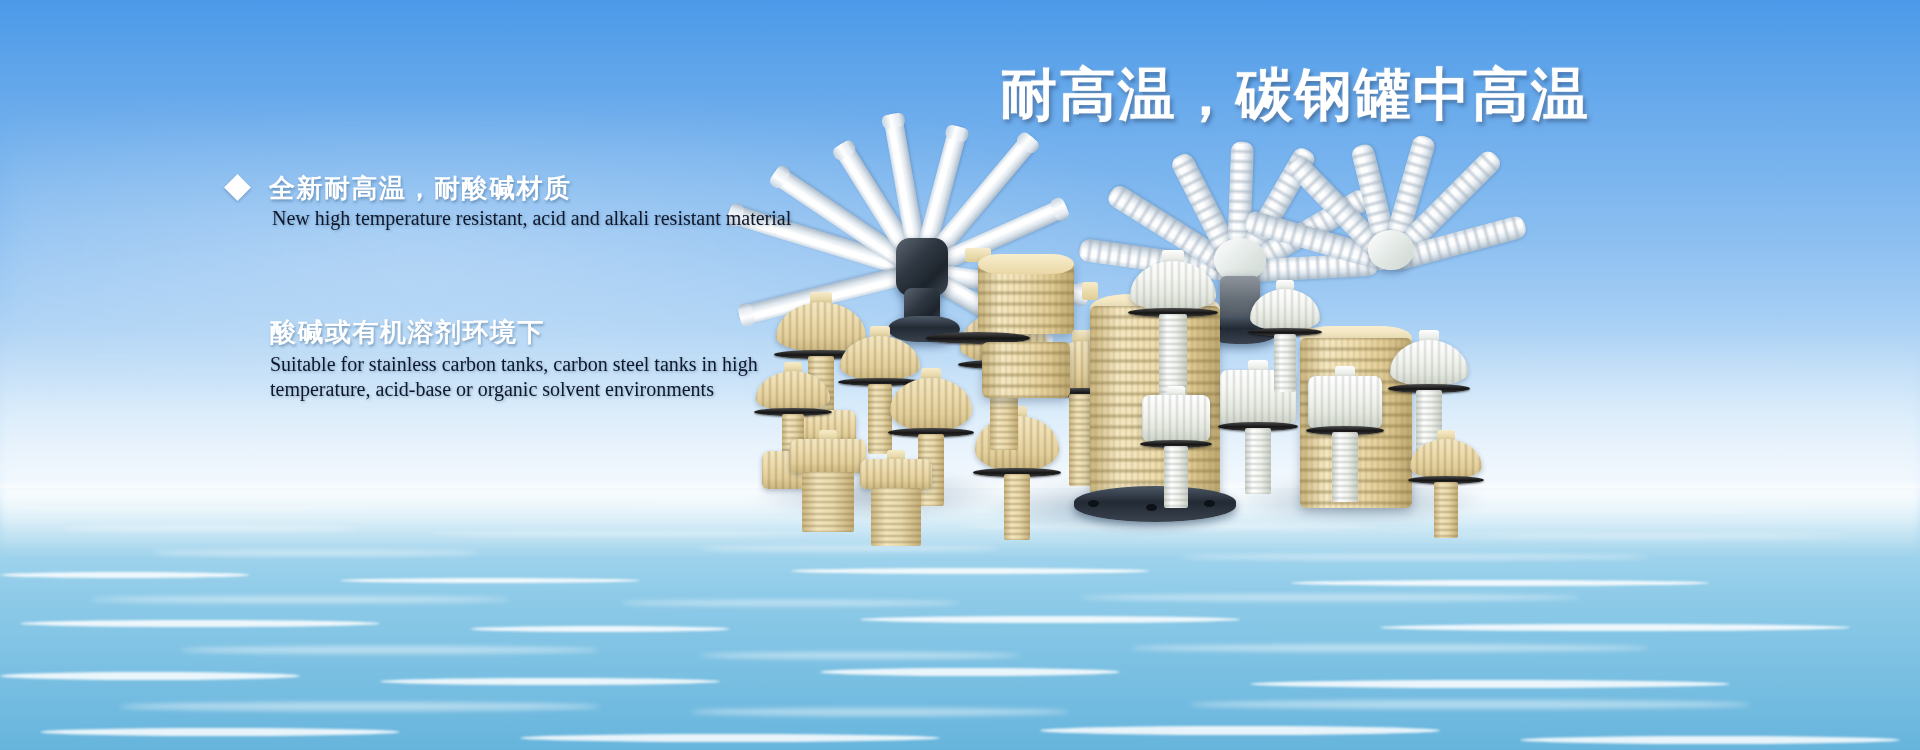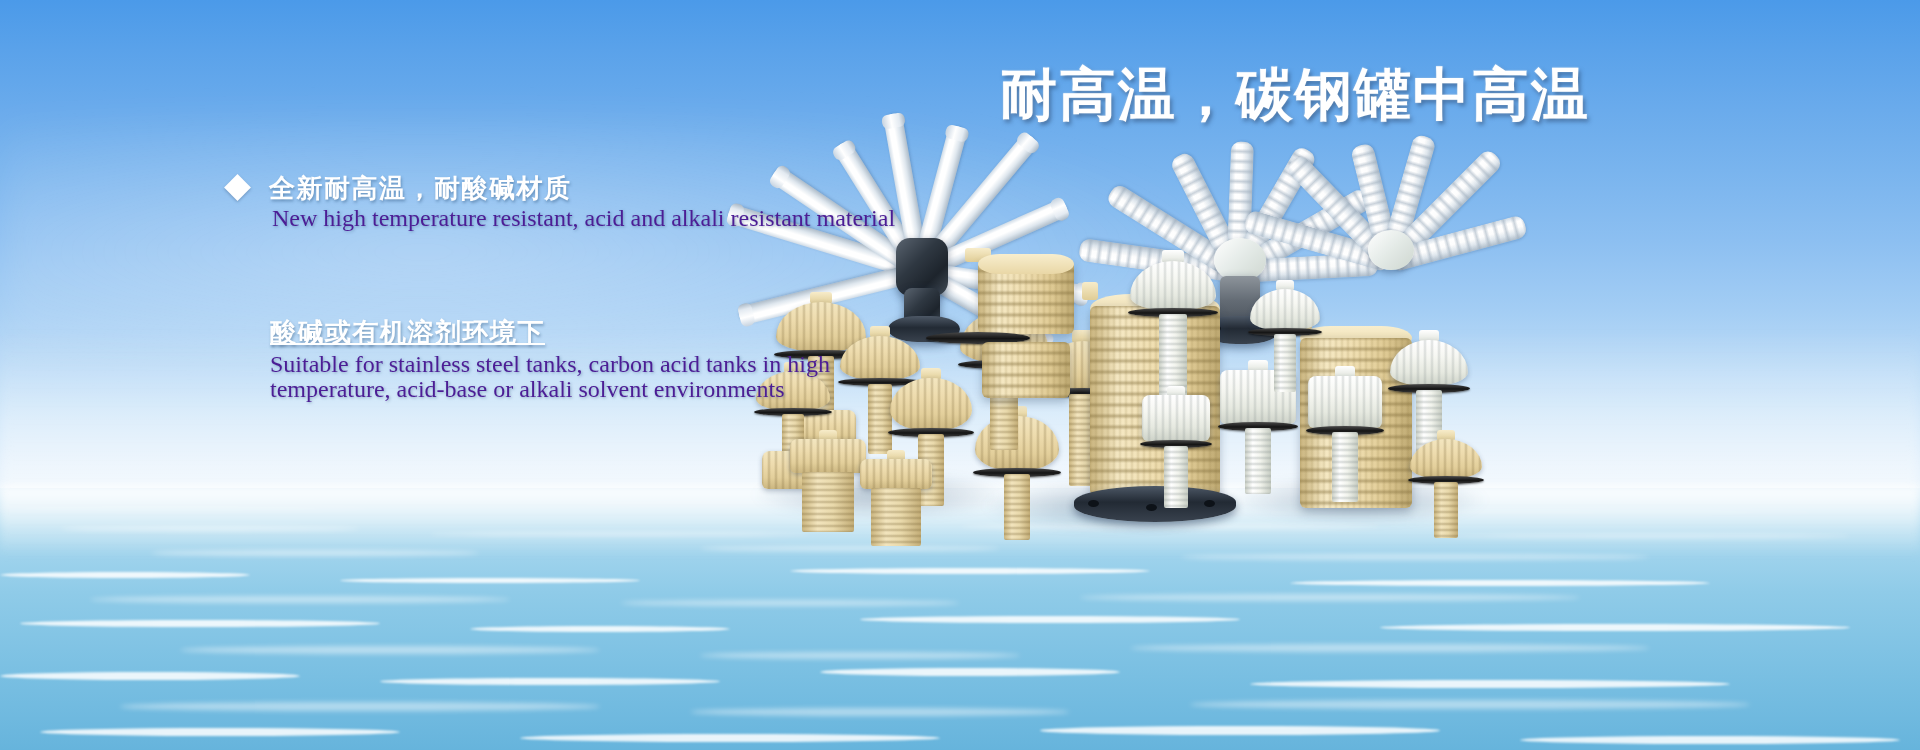--- a/index.html
+++ b/index.html
@@ -72,27 +72,27 @@
     transform:rotate(45deg);margin-top:10px;margin-right:22px;flex:0 0 auto;
     box-shadow:1px 1px 3px rgba(40,70,110,.35);
   }
   .cn{
     font-size:26px;line-height:40px;font-weight:bold;letter-spacing:1.5px;
     text-shadow:1px 2px 3px rgba(40,80,120,.45);
     white-space:nowrap;
   }
   .en{
     font-family:"Liberation Serif","DejaVu Serif",serif;
-    font-size:24px;line-height:25px;color:#4c1d95;
+    font-size:20px;line-height:25px;color:#0f172a;
     text-shadow:1px 1px 3px rgba(40,80,120,.40);
     white-space:nowrap;
   }
   .b1 .en{margin-left:44px;margin-top:-2px;}
   .b2 .en{margin-left:42px;margin-top:0px;}
-  .b2 .cn-l2{margin-left:42px;text-decoration:underline;}
+  .b2 .cn-l2{margin-left:42px;}
   
   #products{position:absolute;left:690px;top:130px;width:800px;height:420px;}
   .part{position:absolute;}
   
   .arm{
     position:absolute;height:19px;border-radius:9px;
     background:linear-gradient(to bottom,#cfdbe6 0%,#ffffff 22%,#ffffff 46%,#dfe7ee 72%,#aebcc9 100%);
     box-shadow:0 1px 3px rgba(30,60,100,.25);
     transform-origin:0% 50%;
   }
@@ -442,17 +442,17 @@
   <div class="bullet-block b1">
     <div class="bl-row">
       <div class="diamond"></div>
       <div class="cn">全新耐高温，耐酸碱材质</div>
     </div>
     <div class="en">New high temperature resistant, acid and alkali resistant material</div>
   </div>
 
   <div class="bullet-block b2">
     <div class="cn cn-l2">酸碱或有机溶剂环境下</div>
-    <div class="en">Suitable for stainless steel tanks, carbon acid tanks in high</div>
-    <div class="en">temperature, acid-base or alkali solvent environments</div>
+    <div class="en">Suitable for stainless carbon tanks, carbon steel tanks in high</div>
+    <div class="en">temperature, acid-base or organic solvent environments</div>
   </div>
 
 </div>
 
 </body></html>

